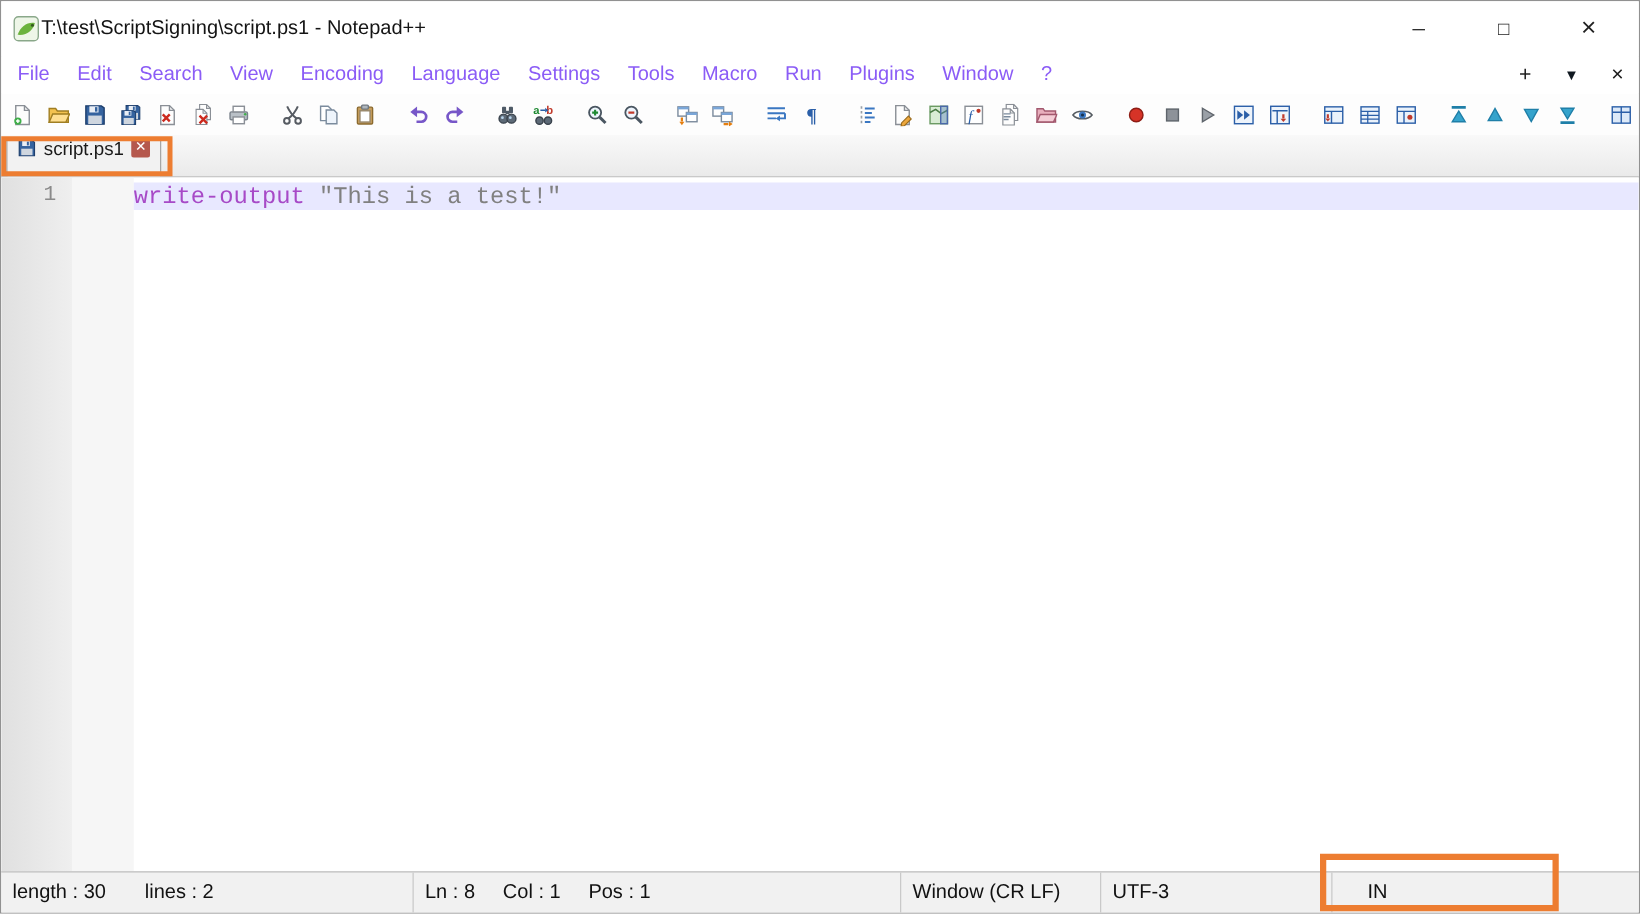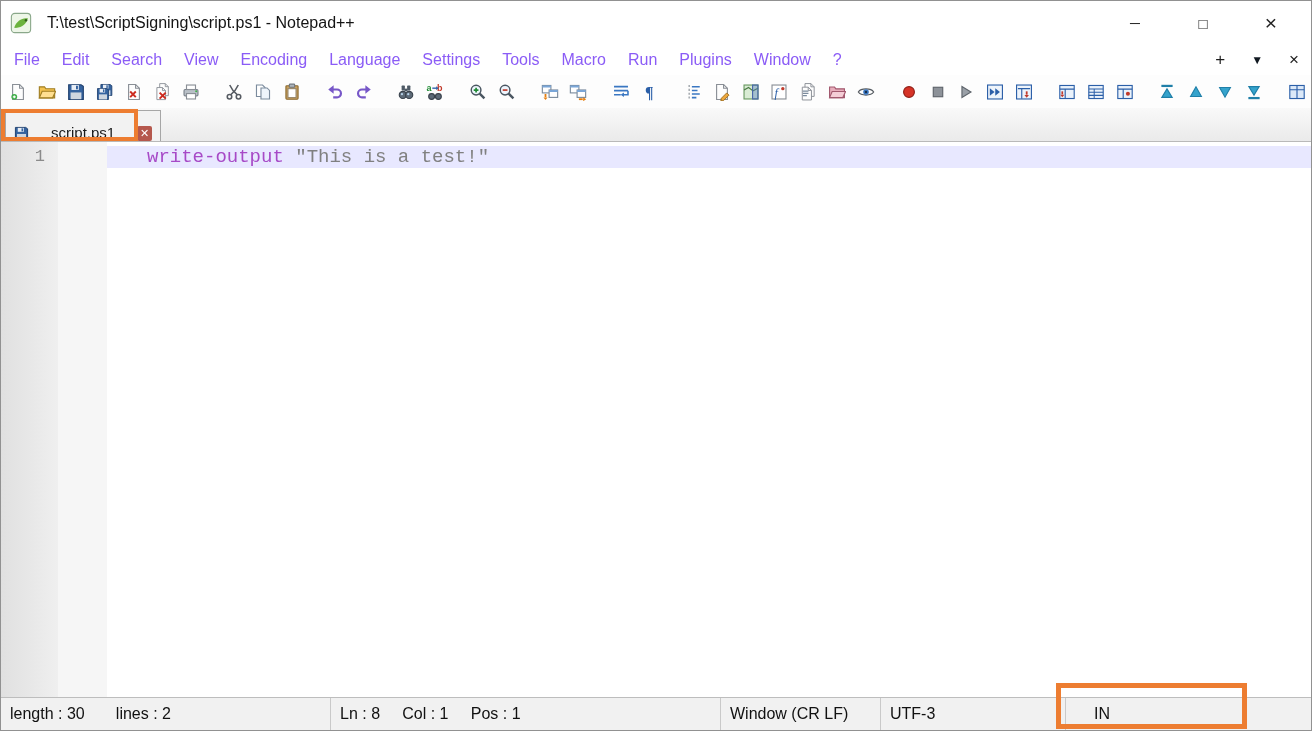--- a/index.html
+++ b/index.html
@@ -3,21 +3,21 @@
 <meta charset="utf-8">
 <style>
   *{box-sizing:border-box}
   html,body{margin:0;padding:0}
   body{width:1312px;height:731px;font-family:"Liberation Sans","DejaVu Sans",sans-serif;background:#fff;position:relative;overflow:hidden}
   .window{width:1312px;height:731px;border:1px solid #919191;display:flex;flex-direction:column;background:#fff}
 
   
   .titlebar{height:44px;display:flex;align-items:center;padding-left:9px;background:#fff;position:relative;flex:0 0 auto}
   .app-icon{width:22px;height:22px;display:inline-flex}
-  .title-text{margin-left:15px;font-size:16px;color:#141414}
+  .title-text{margin-left:1px;font-size:16px;color:#141414}
   .win-controls{position:absolute;right:6px;top:0;height:100%;display:flex;align-items:center}
   .win-ctl{width:68px;text-align:center;font-size:16px;color:#222;cursor:default}
   .win-ctl.min{font-size:14px}
   .win-ctl.max{font-size:15px}
   .win-ctl.cls{font-size:21px}
 
   
   .menubar{height:30px;display:flex;align-items:center;background:#fff;position:relative;padding-left:2px;flex:0 0 auto}
   .menu-item{padding:0 11px;font-size:16px;color:#8b5cf6;line-height:30px}
   .menu-right{position:absolute;right:12px;top:0;height:30px;display:flex;align-items:center;gap:26px}
@@ -25,21 +25,21 @@
   .menu-ctl:nth-child(2){font-size:12px;color:#101820}
 
   
   .toolbar{height:33px;display:flex;align-items:center;background:#fdfdfd;padding-left:3px;flex:0 0 auto}
   .tb-btn{width:23px;height:26px;display:inline-flex;align-items:center;justify-content:center;margin:0 3px}
   .tb-btn.gs{margin-left:17px}
   .tb-btn svg{display:block}
 
   
   .tabbar{height:34px;background:linear-gradient(#f9f9f9,#eaeaea);display:flex;align-items:flex-end;padding-left:4px;border-bottom:1px solid #b9b9b9;flex:0 0 auto}
-  .tab{height:31px;display:flex;align-items:flex-end;gap:22px;padding:0 8px;background:#f2f2f2;border:1px solid #a6a6a6;border-bottom:none}
+  .tab{height:31px;display:flex;align-items:flex-start;gap:6px;padding:0 8px;background:#f2f2f2;border:1px solid #a6a6a6;border-bottom:none}
   .tab-icon{display:inline-flex}
   .tab-label{font-size:15px;color:#1a1a1a}
   .tab-close{width:15px;height:15px;background:#b5584d;color:#fff;font-size:11px;line-height:15px;text-align:center;border-radius:2px}
 
   
   .editor{flex:1 1 auto;display:flex;background:#fff;overflow:hidden}
   .margin-ln{width:57px;background:linear-gradient(to right,#e0e0e0,#efefef);padding-top:4px;flex:0 0 auto}
   .ln{display:block;text-align:right;padding-right:13px;font-family:"Liberation Mono","DejaVu Sans Mono",monospace;font-size:17px;color:#8a8a8a;line-height:22px}
   .margin-fold{width:49px;background:#f6f6f6;flex:0 0 auto}
   .code{flex:1;padding-top:4px}
@@ -407,21 +407,21 @@
       <span class="tab-close">✕</span>
     </div>
   </div>
 
   <div class="editor">
     <div class="margin-ln">
       <span class="ln">1</span>
     </div>
     <div class="margin-fold"></div>
     <div class="code">
-      <div class="code-line" style="background: rgb(232, 232, 255);"><span class="tok-keyword" style="color: rgb(167, 74, 199); margin-left: 40px;">write-output</span><span class="tok-plain"> </span><span class="tok-string" style="color: rgb(128, 128, 128);">"This is a test!"</span></div>
+      <div class="code-line" style="background: rgb(232, 232, 255);"><span class="tok-keyword" style="color: rgb(167, 74, 199);">write-output</span><span class="tok-plain"> </span><span class="tok-string" style="color: rgb(128, 128, 128);">"This is a test!"</span></div>
     </div>
   </div>
 
   <div class="statusbar">
     <div class="sb-sec sb-len"><span>length : 30       lines : 2</span></div>
     <div class="sb-sec sb-pos"><span>Ln : 8     Col : 1     Pos : 1</span></div>
     <div class="sb-sec sb-eol"><span>Window (CR LF)</span></div>
     <div class="sb-sec sb-enc"><span>UTF-3</span></div>
     <div class="sb-sec sb-mode"><span>IN</span></div>
   </div>

